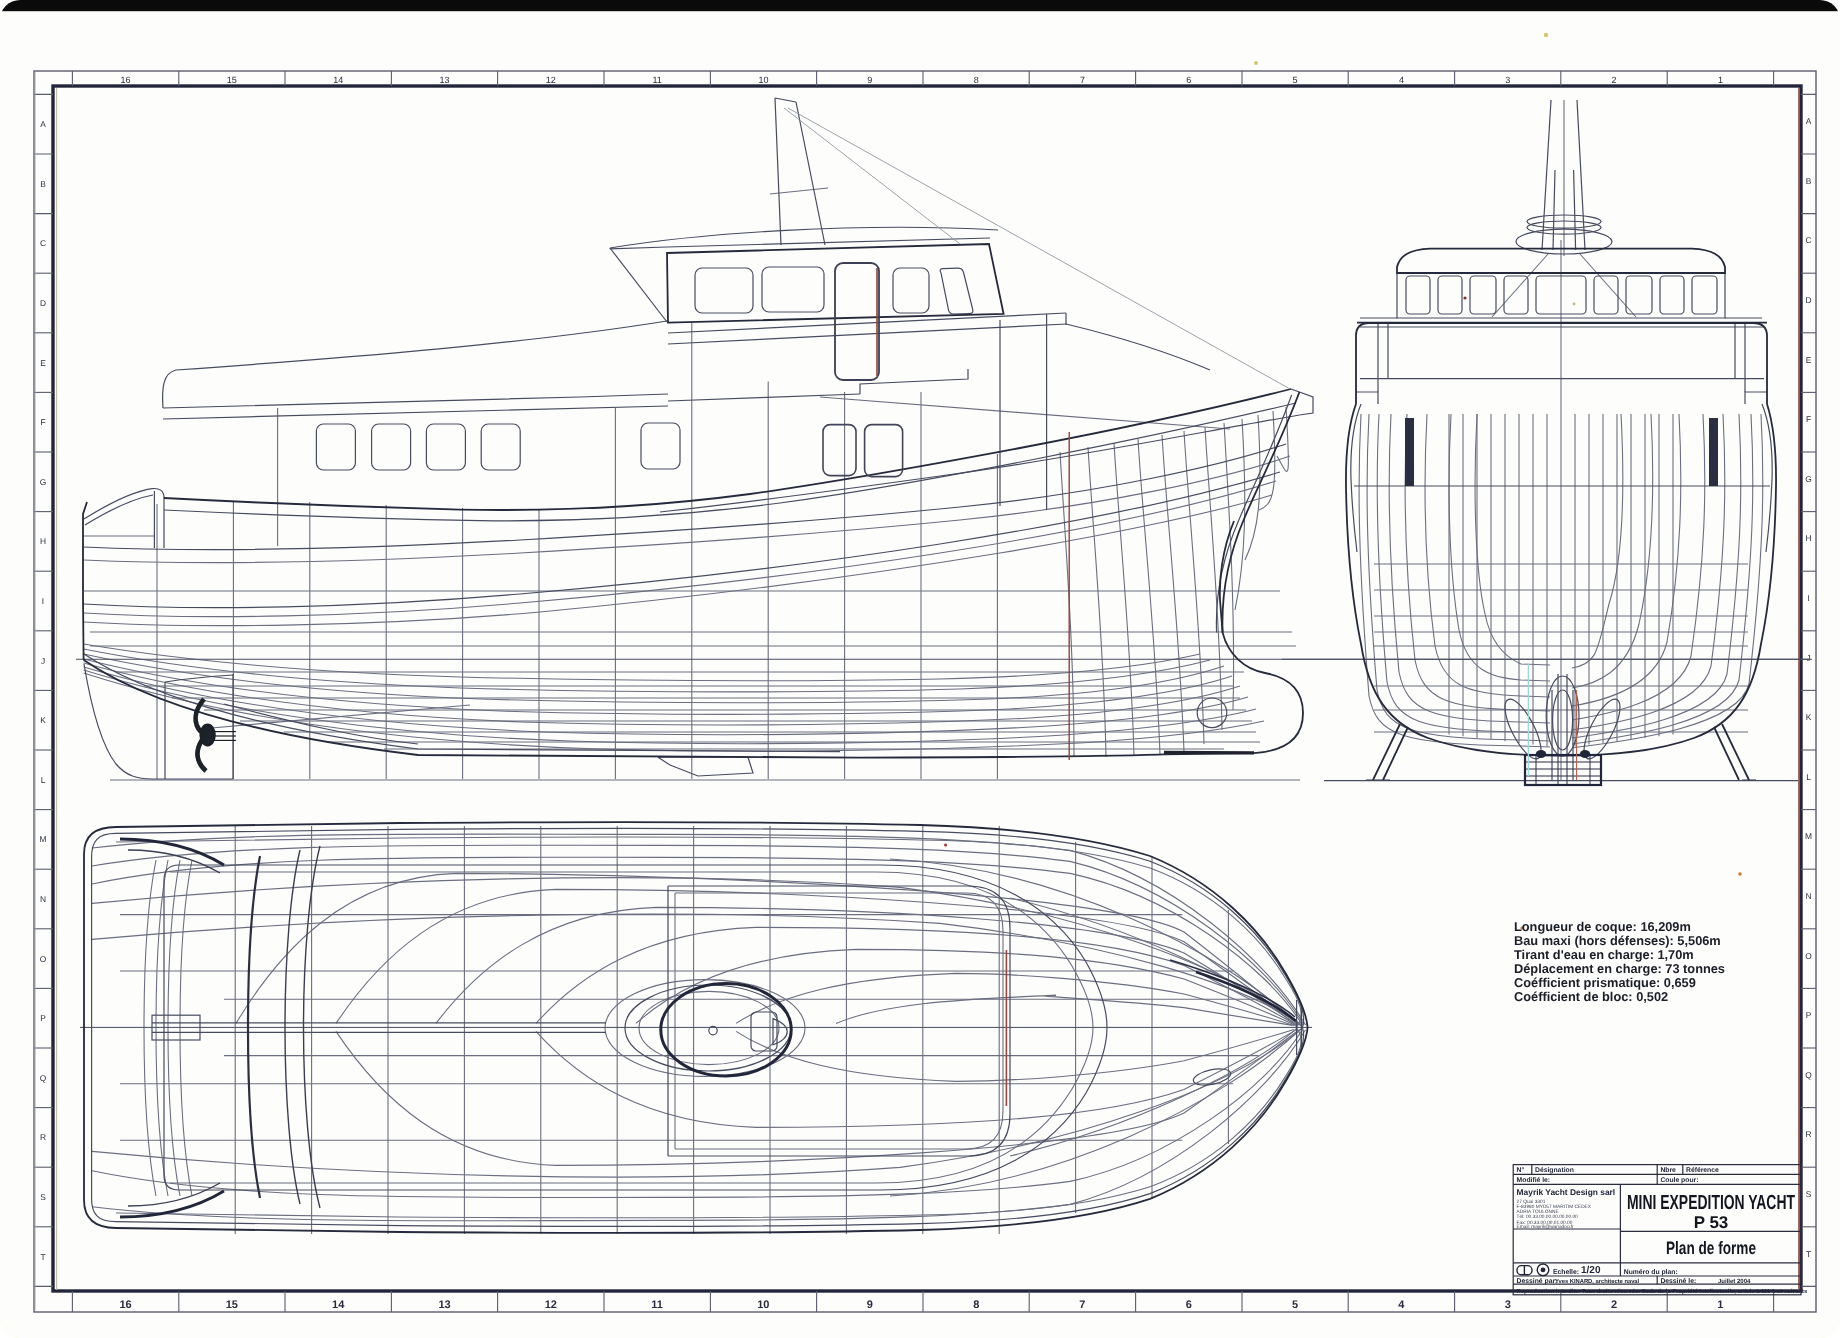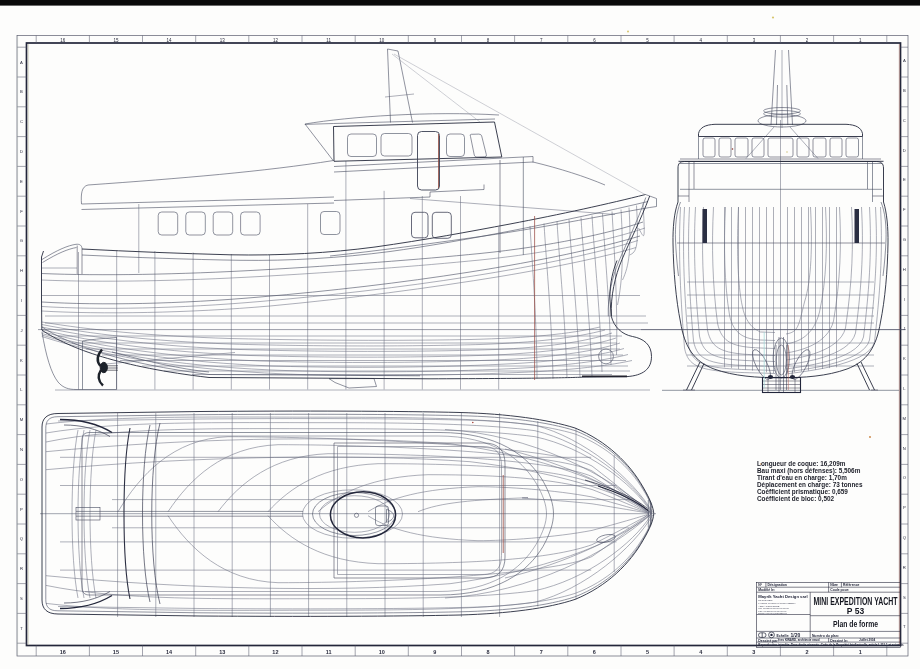--- a/index.html
+++ b/index.html
@@ -1,17 +1,17 @@
 <!DOCTYPE html>
 <html><head>
 <meta charset="utf-8">
 <style>
   html,body{margin:0;padding:0;background:#ffffff;}
   #page{position:relative;width:920px;height:669px;background:#fef9c3;overflow:hidden;
-        font-family:"Liberation Sans", sans-serif;}
+        font-family:"Liberation Sans", sans-serif;border-radius:10px;}
 </style>
 </head>
 <body>
 <div id="page">
 <svg width="920" height="669" viewBox="0 0 920 669" font-family="Liberation Sans, sans-serif">
 <defs>
         <filter id="scan" x="-2%" y="-2%" width="104%" height="104%">
 <feGaussianBlur stdDeviation="0.28"></feGaussianBlur>
         </filter>
       </defs>

